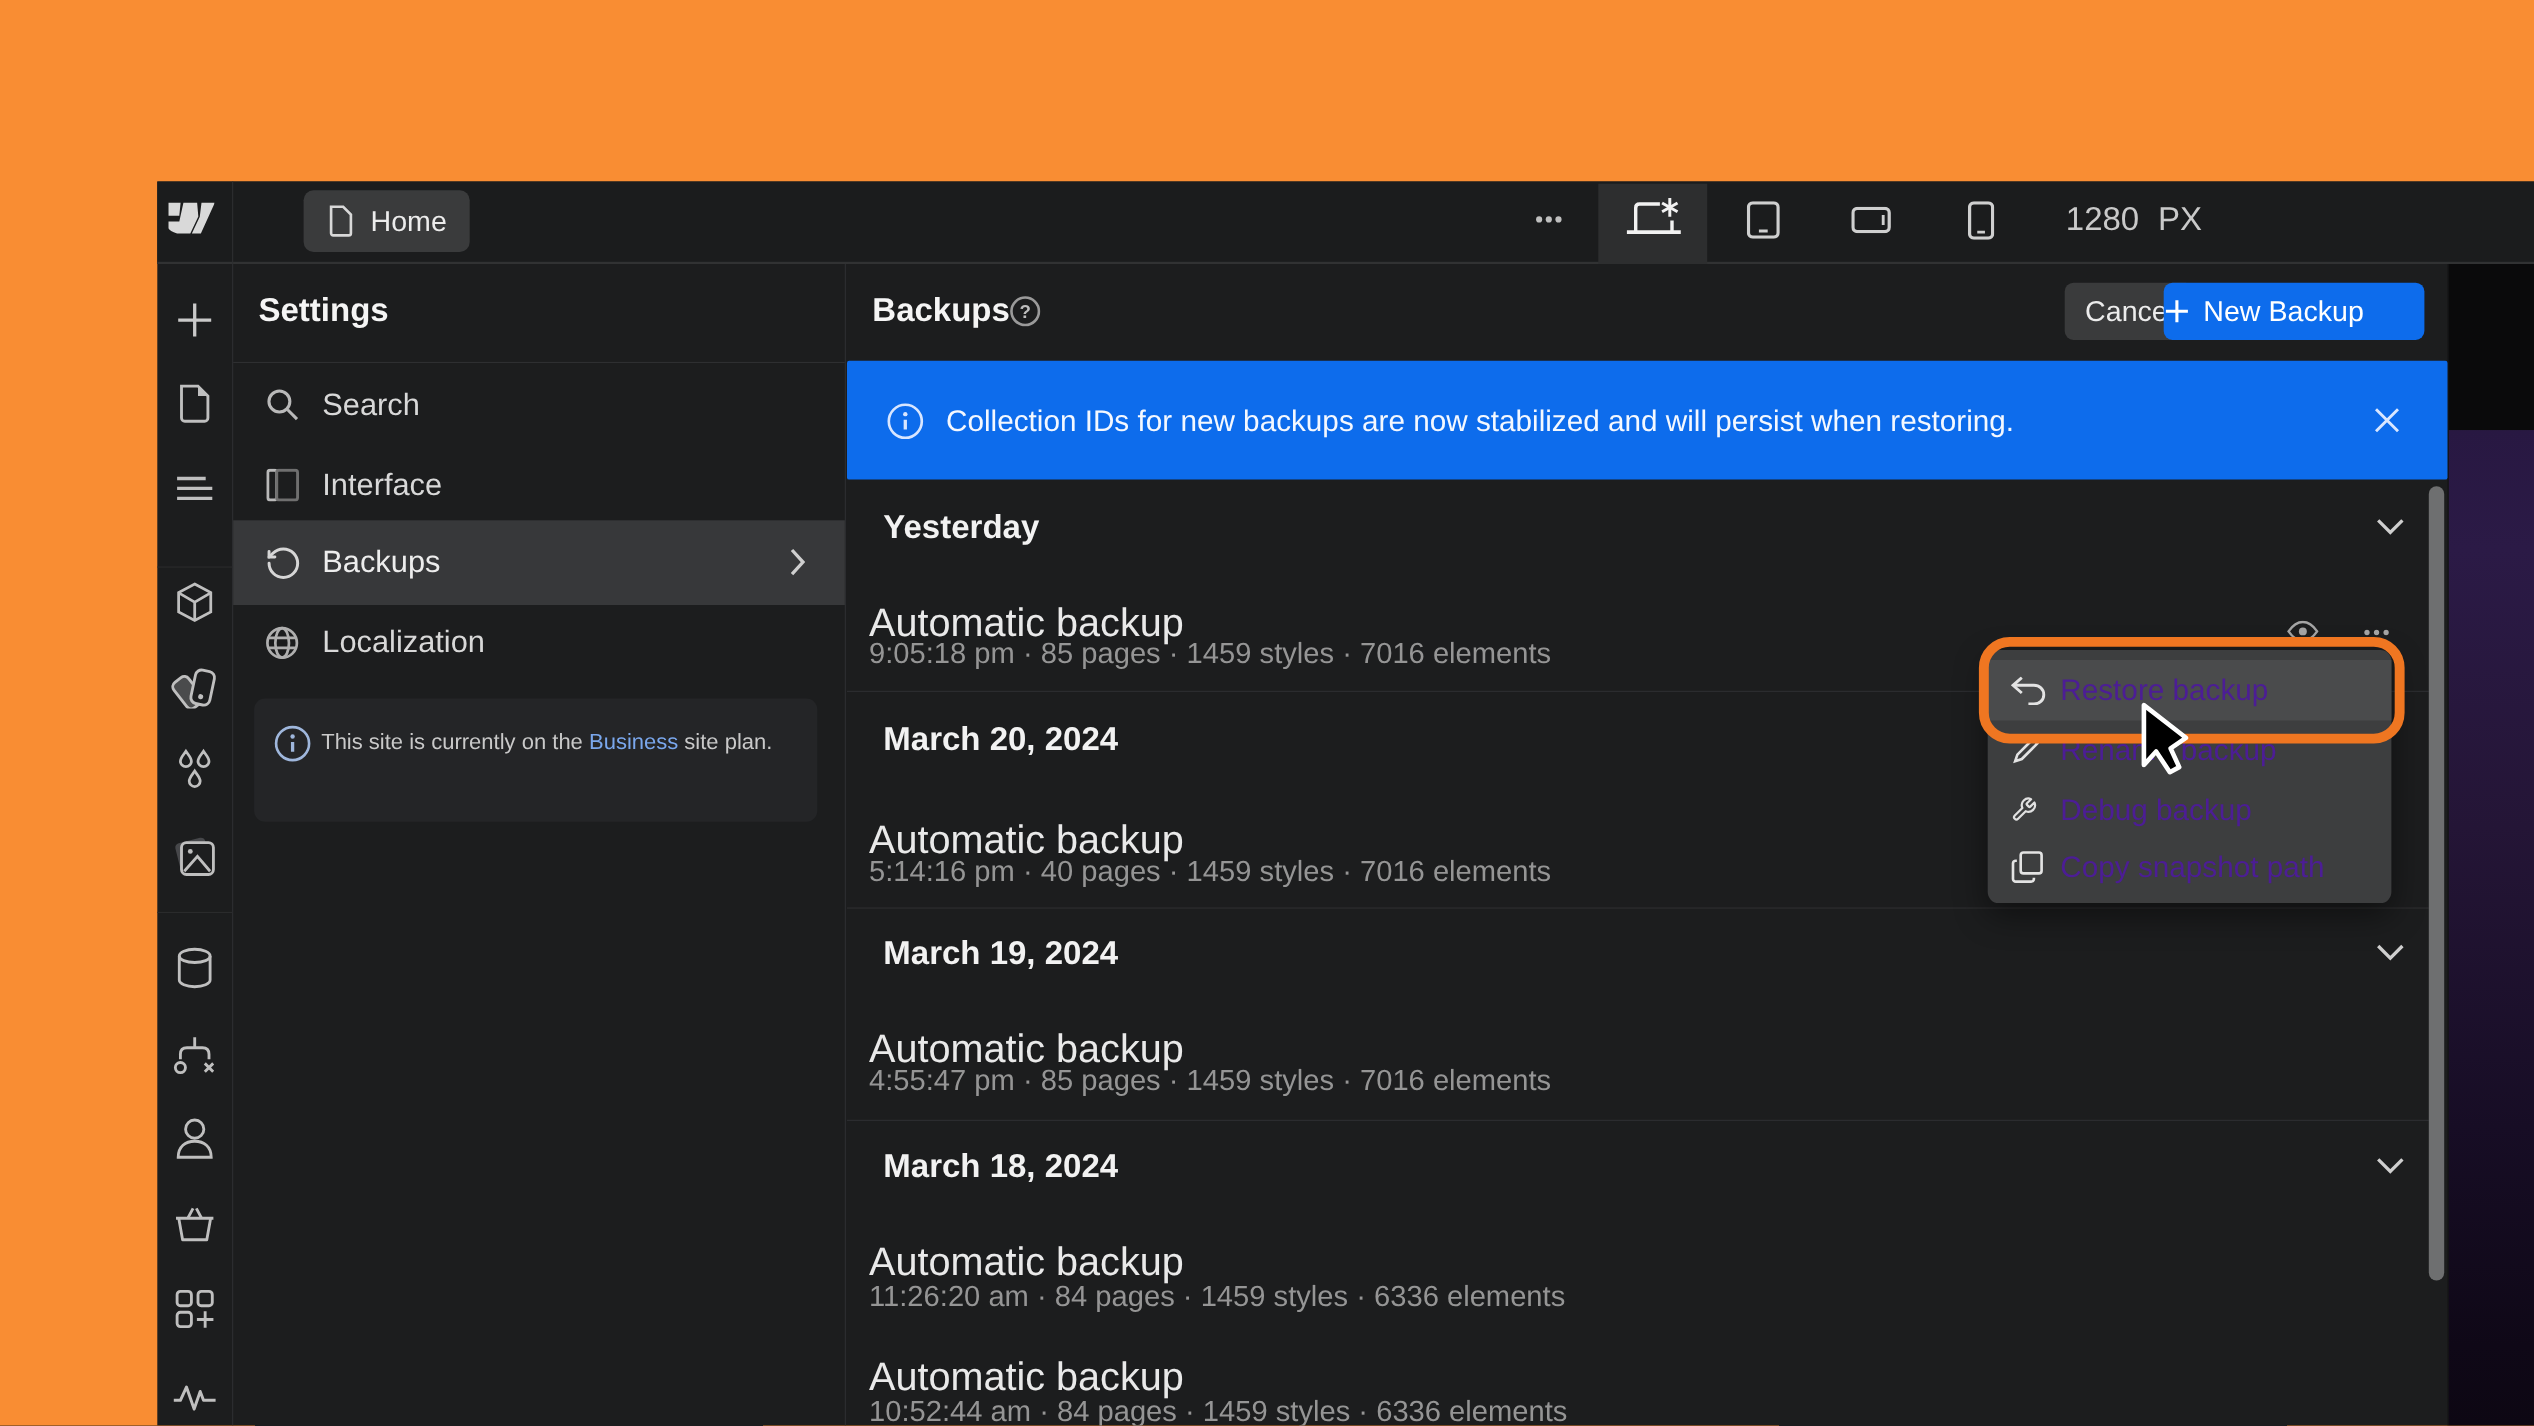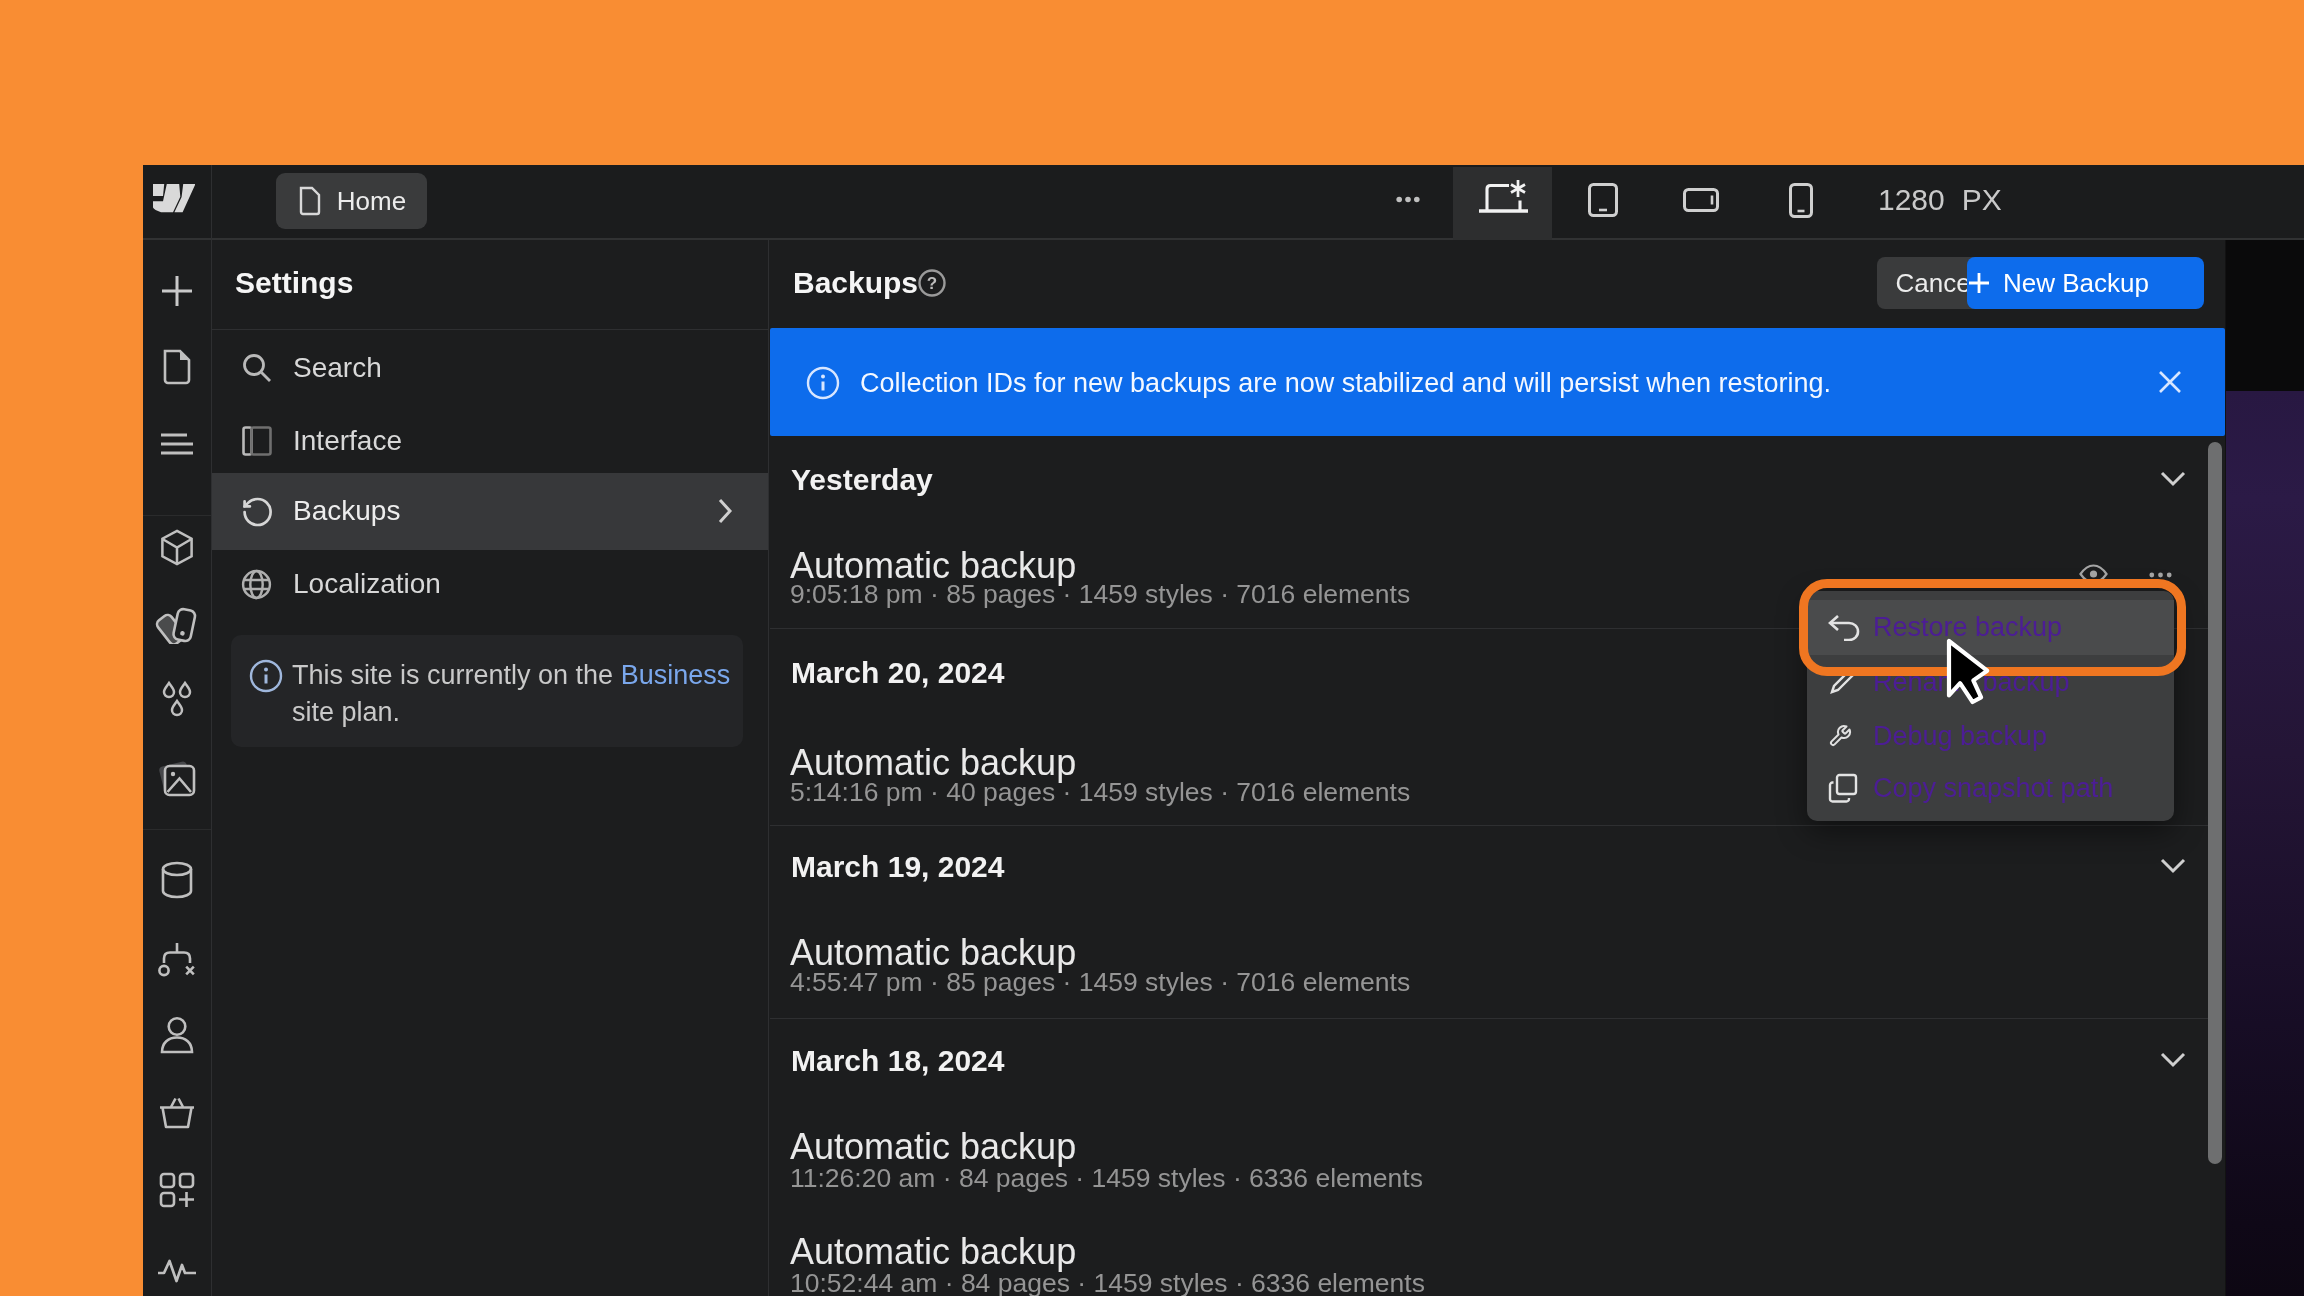--- a/index.html
+++ b/index.html
@@ -9,21 +9,21 @@
   .app { position:absolute; left:143px; top:165px; right:0; bottom:0; background:#1C1D1E; }
   .topbar { position:absolute; left:143px; top:165px; right:0; height:75px; background:#1B1C1D; border-bottom:2px solid #313233; }
   .vdiv { position:absolute; width:1px; background:#2E2F31; }
   .hdiv { position:absolute; height:1px; background:#2E2F31; }
   .btn-dark { position:absolute; background:#3A3B3C; border-radius:9px; display:flex; align-items:center; justify-content:center; color:#ECECEC; font-size:26px;margin-left:45px; }
   .btn-blue { position:absolute; background:#0D6CEC; border-radius:9px; display:flex; align-items:center; justify-content:flex-start; color:#FFFFFF; font-size:26px; }
   .railicon { position:absolute; left:143px; width:68px; display:flex; align-items:center; justify-content:center; }
   .prow { position:absolute; left:212px; width:556px; height:72px; display:flex; align-items:center; color:#D8D8D8; font-size:28px; }
   .prow .ic { width:81px; padding-left:8px; display:flex; justify-content:center; }
   .seltab { position:absolute; background:#2D2E2F; }
-  .dateh { position:absolute; color:#F2F2F2; font-size:30px; font-weight:bold; }
+  .dateh { position:absolute; color:#F2F2F2; font-size:30px; font-weight:bold;margin-left:12px; }
   .entry { position:absolute; color:#E9E9E9; font-size:36px;text-align:right; }
   .meta { position:absolute; color:#959595; font-size:26.5px; }
   .mitem { position:absolute; left:1807px; width:367px; height:54px; display:flex; align-items:center; color:#4c1d95; font-size:27px; }
   .mitem .mic { width:66px; padding-left:21px; display:flex; }
 </style>
 </head>
 <body>
   <div class="app"></div>
   <div class="topbar"></div>
 
@@ -205,21 +205,21 @@
     </span>
     <span>Localization</span>
   </div>
 
   <div class="abs" style="left:231px; top:635px; width:512px; height:112px; background:#242527; border-radius:10px;"></div>
   <svg class="abs" style="left:249px; top:659px;" width="34" height="34" viewBox="0 0 34 34">
     <circle cx="17" cy="17" r="15" fill="none" stroke="#9FB7DC" stroke-width="2.4"></circle>
     <circle cx="17" cy="10.5" r="2" fill="#9FB7DC"></circle>
     <path d="M17 15.5 V24.5" stroke="#9FB7DC" stroke-width="3"></path>
   </svg>
-  <div class="abs" style="left:292px; top:657px; width:450px; color:#C9C9C9; font-size:27px; line-height:37px;">This site is currently on the <span style="color:#7AA7EC;">Business</span> site plan.</div>
+  <div class="abs" style="left:292px; top:657px; width:450px; color:#C9C9C9; font-size:20px; line-height:37px;">This site is currently on the <span style="color:#7AA7EC;">Business</span> site plan.</div>
 
   <div class="abs" style="left:793px; top:266px; color:#F5F5F5; font-size:30px; font-weight:bold;">Backups</div>
   <svg class="abs" style="left:918px; top:269px;" width="28" height="28" viewBox="0 0 28 28">
     <circle cx="14" cy="14" r="12.5" fill="none" stroke="#9A9A9A" stroke-width="2.4"></circle>
     <text x="14" y="20" font-size="17" fill="#BDBDBD" text-anchor="middle" font-family="Liberation Sans,sans-serif" font-weight="bold">?</text>
   </svg>
 
   <div class="btn-dark" style="left:1832px; top:257px; width:118px; height:52px; border-radius:8px;">Cancel</div>
   <div class="btn-blue" style="left:1967px; top:257px; width:237px; height:52px; border-radius:8px;">
     <svg width="24" height="24" viewBox="0 0 24 24" style="margin-right:12px;">

